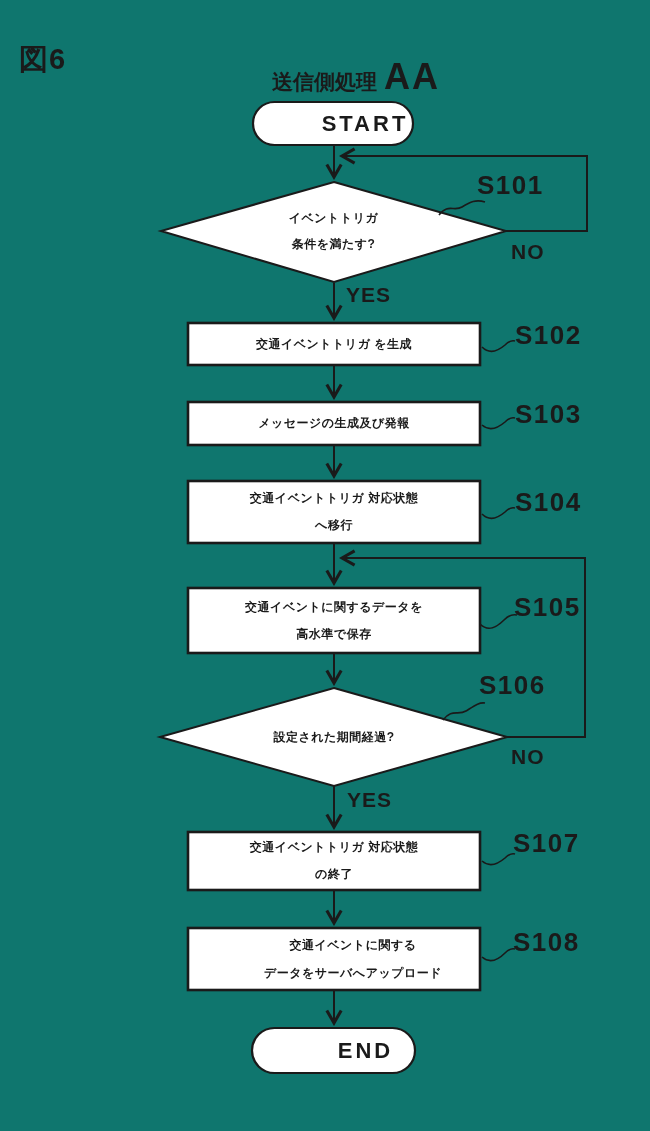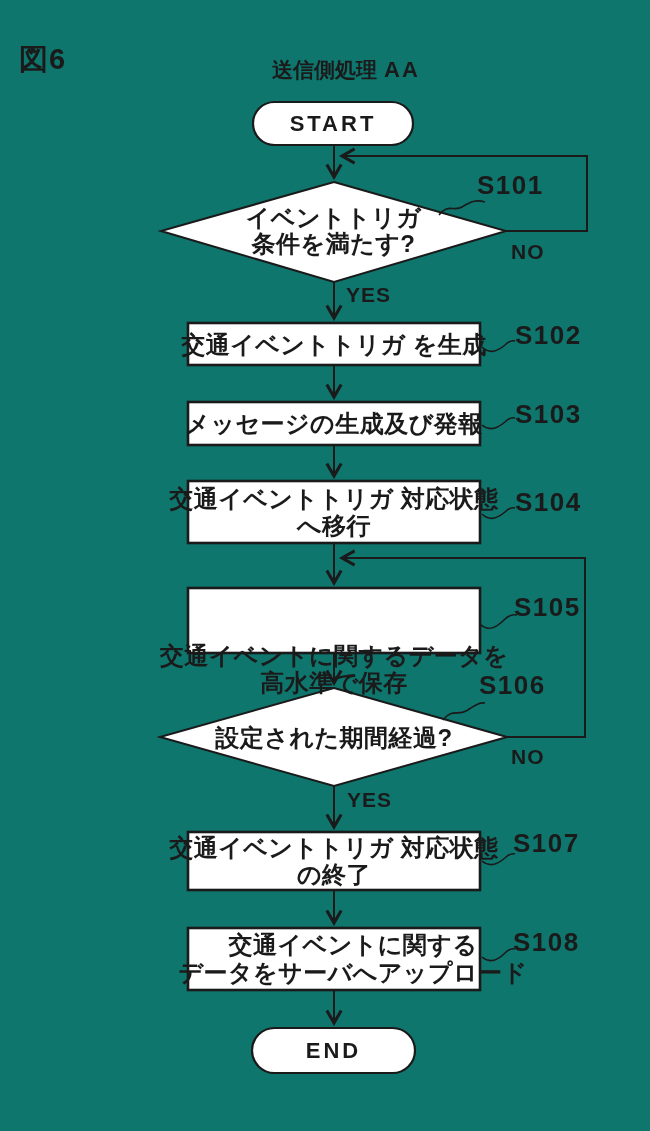--- a/index.html
+++ b/index.html
@@ -11,29 +11,29 @@
   .layer { position:absolute; left:0; top:0; }
   .fig-label {
     position:absolute; left:19px; top:40px;
     font-size:29px; font-weight:bold; letter-spacing:1px;
   }
   .chart-title {
     position:absolute; left:272px; top:56px; white-space:nowrap;
     font-size:21px; font-weight:600;
   }
   .chart-title .code {
-    font-size:22px; font-weight:600; letter-spacing:2px; margin-left:7px;
+    font-size:36px; font-weight:600; letter-spacing:2px; margin-left:7px;
   }
   .node-text {
     position:absolute; display:flex; flex-direction:column;
     justify-content:center; align-items:center; text-align:center;
-    font-size:24px; font-weight:600; line-height:27px; letter-spacing:0.5px;
+    font-size:12px; font-weight:600; line-height:27px; letter-spacing:0.5px;
     white-space:nowrap;
   }
-  .terminal-text { font-size:22px; font-weight:600; letter-spacing:3px; }
+  .terminal-text { font-size:22px; font-weight:600; letter-spacing:3px;padding-left:32px; }
   .step-label {
     position:absolute; font-size:26px; font-weight:600; letter-spacing:1.5px;
     white-space:nowrap;
   }
   .branch-label {
     position:absolute; font-size:21px; font-weight:600; letter-spacing:1px;
     white-space:nowrap;
   }
 </style>
 </head>
@@ -108,21 +108,21 @@
     <span>メッセージの生成及び発報</span>
   </div>
   <div class="step-label" style="left:515px;top:399px;">S103</div>
 
   <div class="node-text" style="left:188px;top:481px;width:292px;height:62px;">
     <span>交通イベントトリガ 対応状態</span>
     <span>へ移行</span>
   </div>
   <div class="step-label" style="left:515px;top:487px;">S104</div>
 
-  <div class="node-text" style="left:188px;top:588px;width:292px;height:65px;margin-top:48px;">
+  <div class="node-text" style="left:188px;top:588px;width:292px;height:65px;">
     <span>交通イベントに関するデータを</span>
     <span>高水準で保存</span>
   </div>
   <div class="step-label" style="left:514px;top:592px;">S105</div>
 
   <div class="node-text" style="left:161px;top:723px;width:346px;height:28px;">
     <span>設定された期間経過?</span>
   </div>
   <div class="step-label" style="left:479px;top:670px;">S106</div>
   <div class="branch-label" style="left:511px;top:745px;">NO</div>

